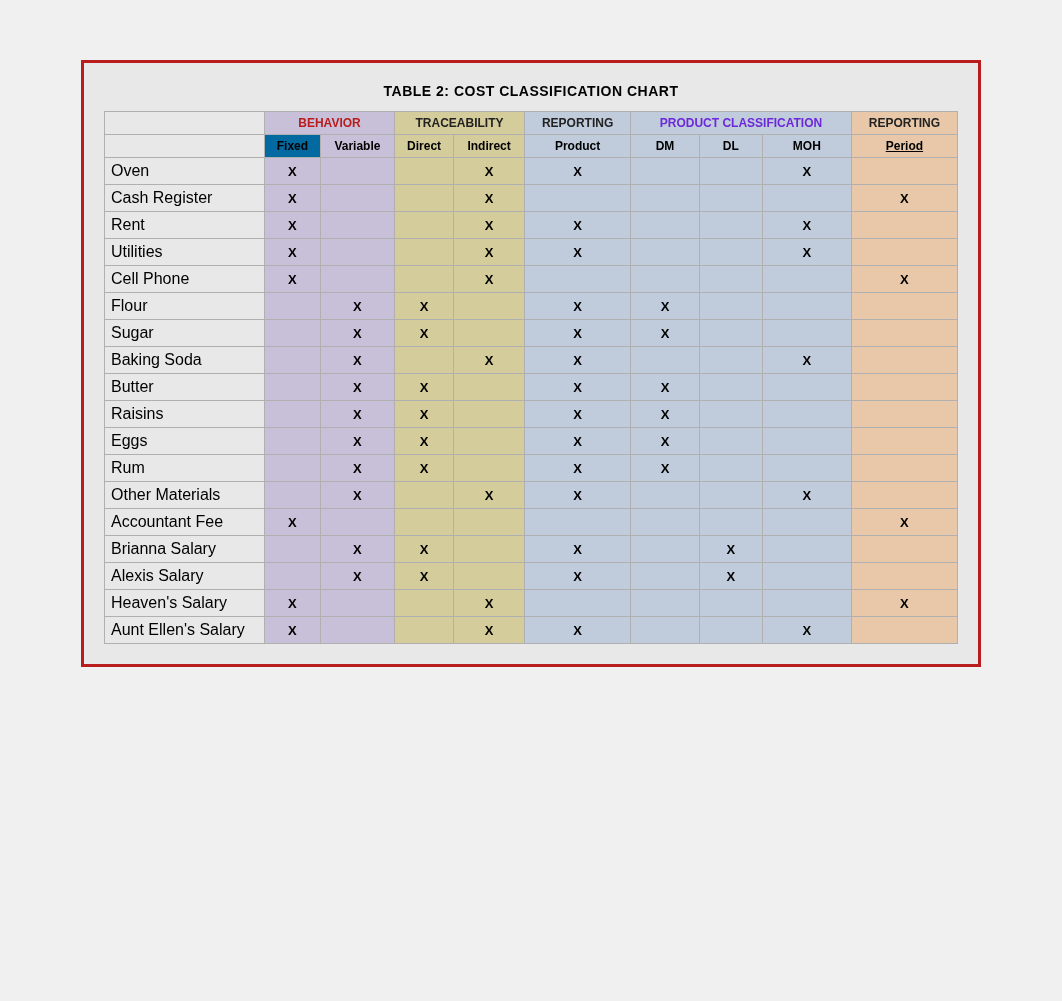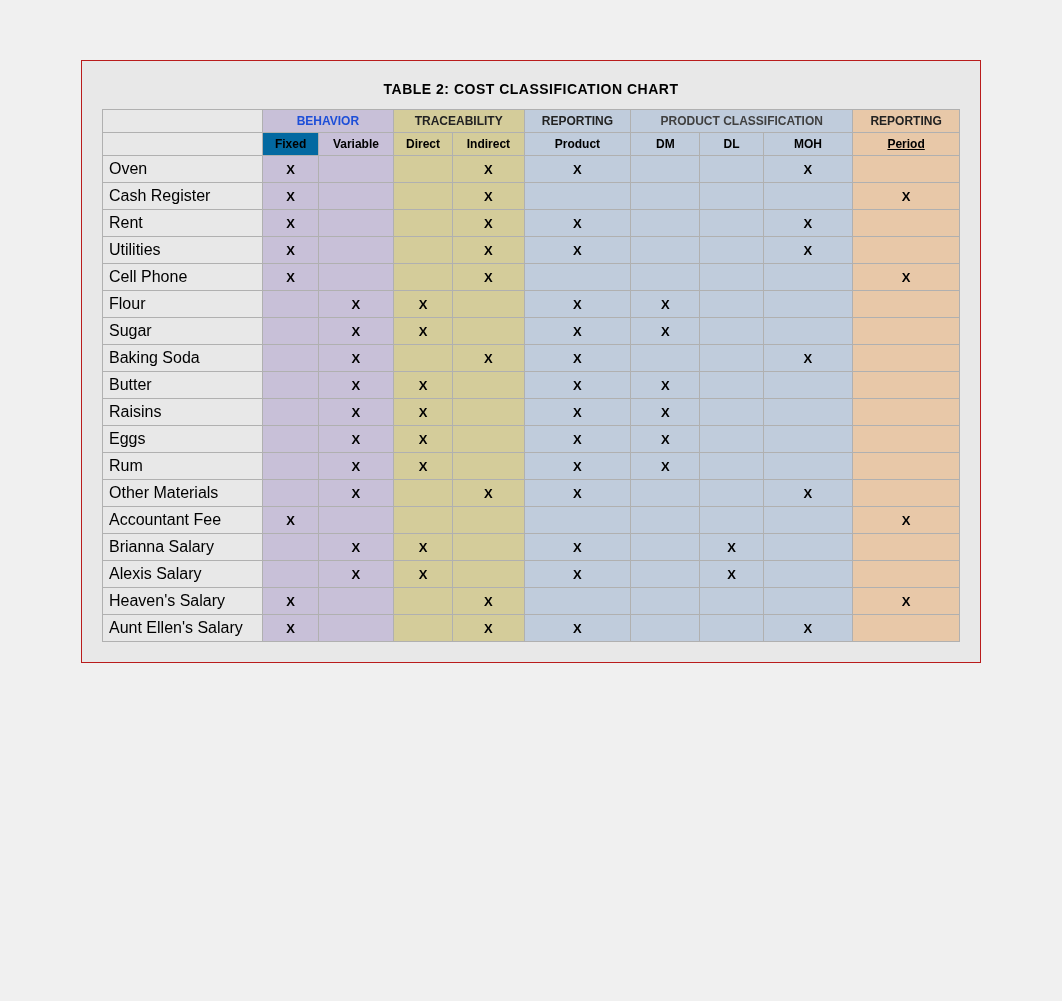--- a/index.html
+++ b/index.html
@@ -5,21 +5,21 @@
     * { margin: 0; padding: 0; box-sizing: border-box; }
     body {
       background: #f0f0f0;
       font-family: Arial, sans-serif;
       display: flex;
       justify-content: center;
       padding: 60px 20px;
     }
     .outer-container {
       background: #e8e8e8;
-      border: 1px solid #b91c1c;
+      border: 3px solid #b91c1c;
       padding: 20px;
       width: 900px;
     }
     .table-title {
       text-align: center;
       font-weight: bold;
       font-size: 14px;
       margin-bottom: 12px;
       letter-spacing: 0.5px;
     }
@@ -33,24 +33,24 @@
       text-align: center;
       padding: 4px 6px;
     }
     .col-item {
       text-align: left;
       width: 160px;
       background: #e8e8e8;
       font-size: 16px;
     }
     
-    .header-behavior { background: #c8c0d8; color: #1d4ed8; font-weight: bold; }
+    .header-behavior { background: #c8c0d8; color: #b91c1c; font-weight: bold; }
     .header-traceability { background: #d4cc9a; color: #222; font-weight: bold; margin-left: 16px; }
     .header-reporting-product { background: #c0ccdc; color: #222; font-weight: bold; }
-    .header-product-class { background: #c0ccdc; color: #404040; font-weight: bold; }
+    .header-product-class { background: #c0ccdc; color: #6d28d9; font-weight: bold; }
     .header-reporting-period { background: #e8c8a8; color: #222; font-weight: bold; }
     
     .sub-fixed { background: #0369a1; }
     .sub-variable { background: #c8c0d8; }
     .sub-direct { background: #d4cc9a; }
     .sub-indirect { background: #d4cc9a; }
     .sub-product { background: #c0ccdc; margin-left: 35px; }
     .sub-dm { background: #c0ccdc; }
     .sub-dl { background: #c0ccdc; }
     .sub-moh { background: #c0ccdc; }

